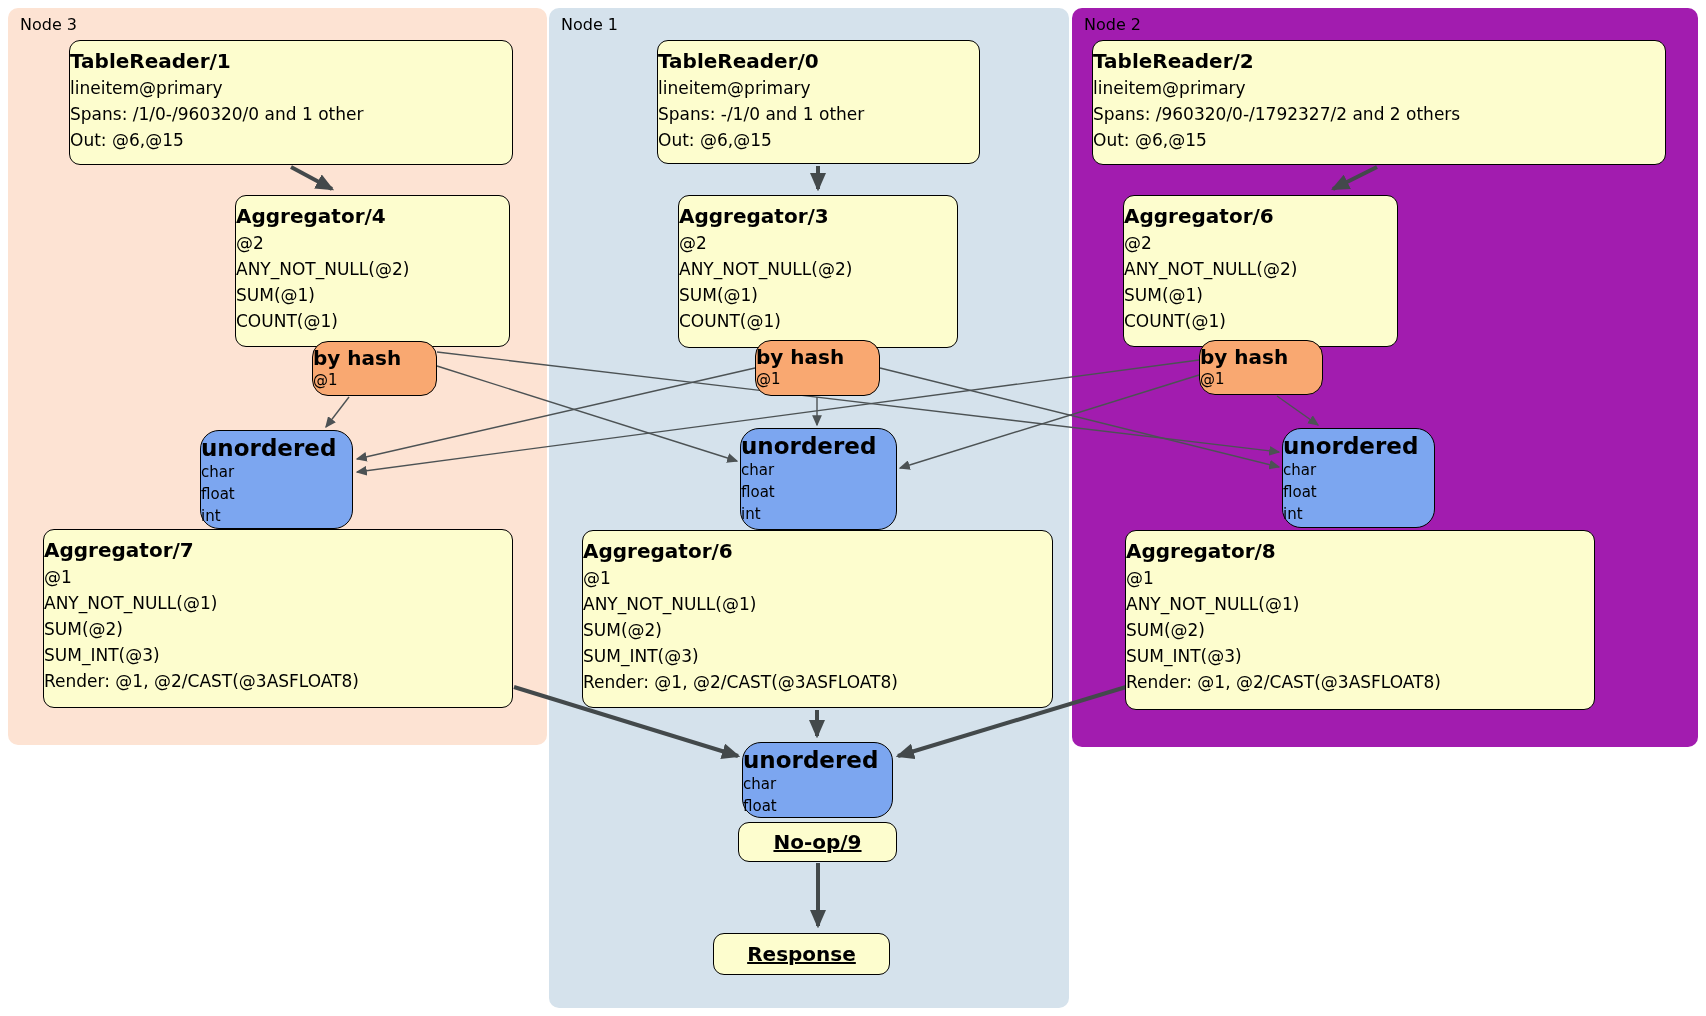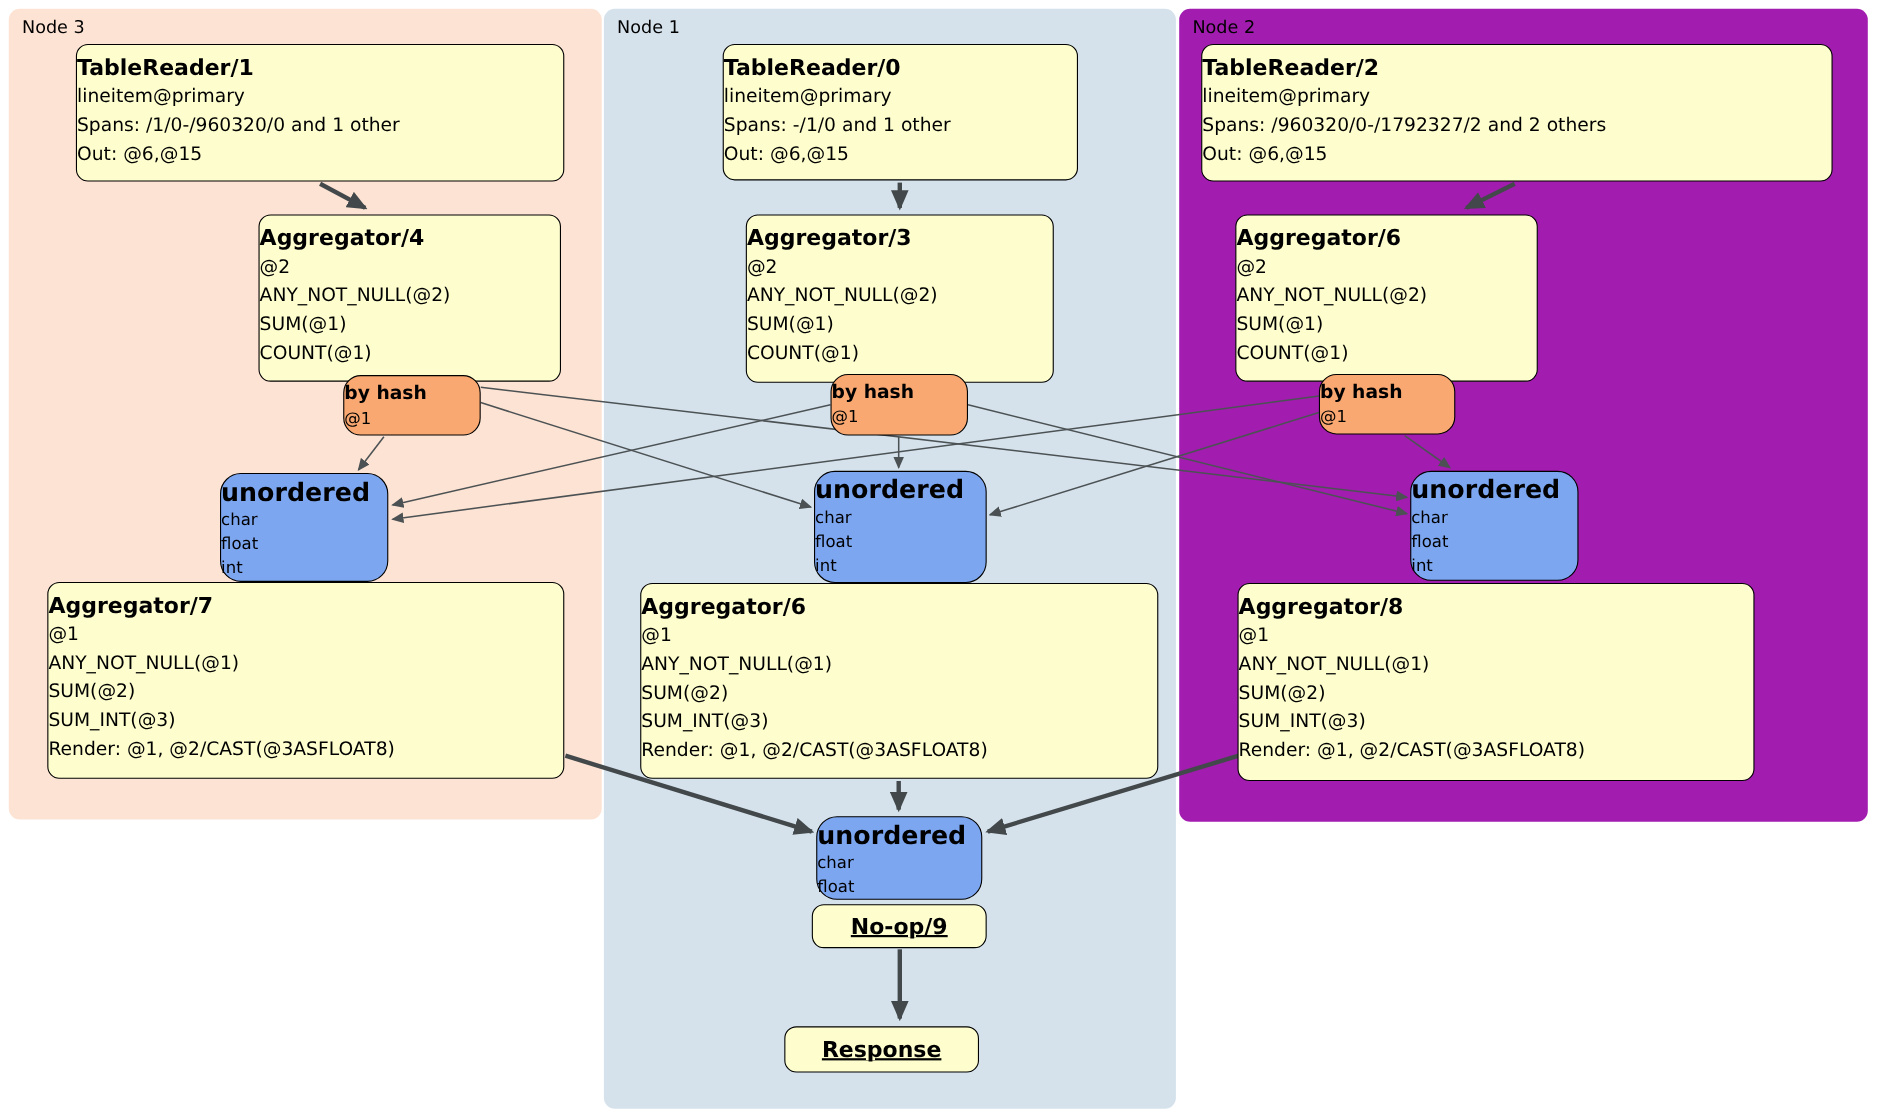--- a/index.html
+++ b/index.html
@@ -17,21 +17,21 @@
   svg.edges{position:absolute;left:0;top:0;z-index:2;}
   .thin-edge{stroke:#4c5254;stroke-width:1.4;fill:none;}
   .thick-edge{stroke:#43494b;stroke-width:4;fill:none;}
 
   
   .box{position:absolute;box-sizing:border-box;border:1.6px solid #000;z-index:3;background:#fdfdce;}
   .proc{border-radius:11px;padding-top:7px;}
   .box-title{font-weight:bold;font-size:20px;line-height:27px;white-space:nowrap;}
   .box-line{font-size:17px;line-height:26px;white-space:nowrap;}
   .router{background:#f9a871;border-radius:16px;padding-top:4px;}
-  .router .box-title{font-size:17px;line-height:24px;}
+  .router .box-title{font-size:20px;line-height:24px;}
   .router .box-sub{font-size:15px;line-height:20px;}
   .sync{background:#7ca6f0;border-radius:19px;padding-top:5px;}
   .sync .box-title{font-size:23px;line-height:25px;}
   .sync .box-line{font-size:15px;line-height:22px;}
   .single{display:flex;align-items:center;justify-content:center;padding-top:0;text-decoration:underline;}
 
   #tr1{left:69px;top:40px;width:444px;height:125px;}
   #tr0{left:657px;top:40px;width:323px;height:124px;}
   #tr2{left:1092px;top:40px;width:574px;height:125px;}
   #agg4{left:235px;top:195px;width:275px;height:152px;}

